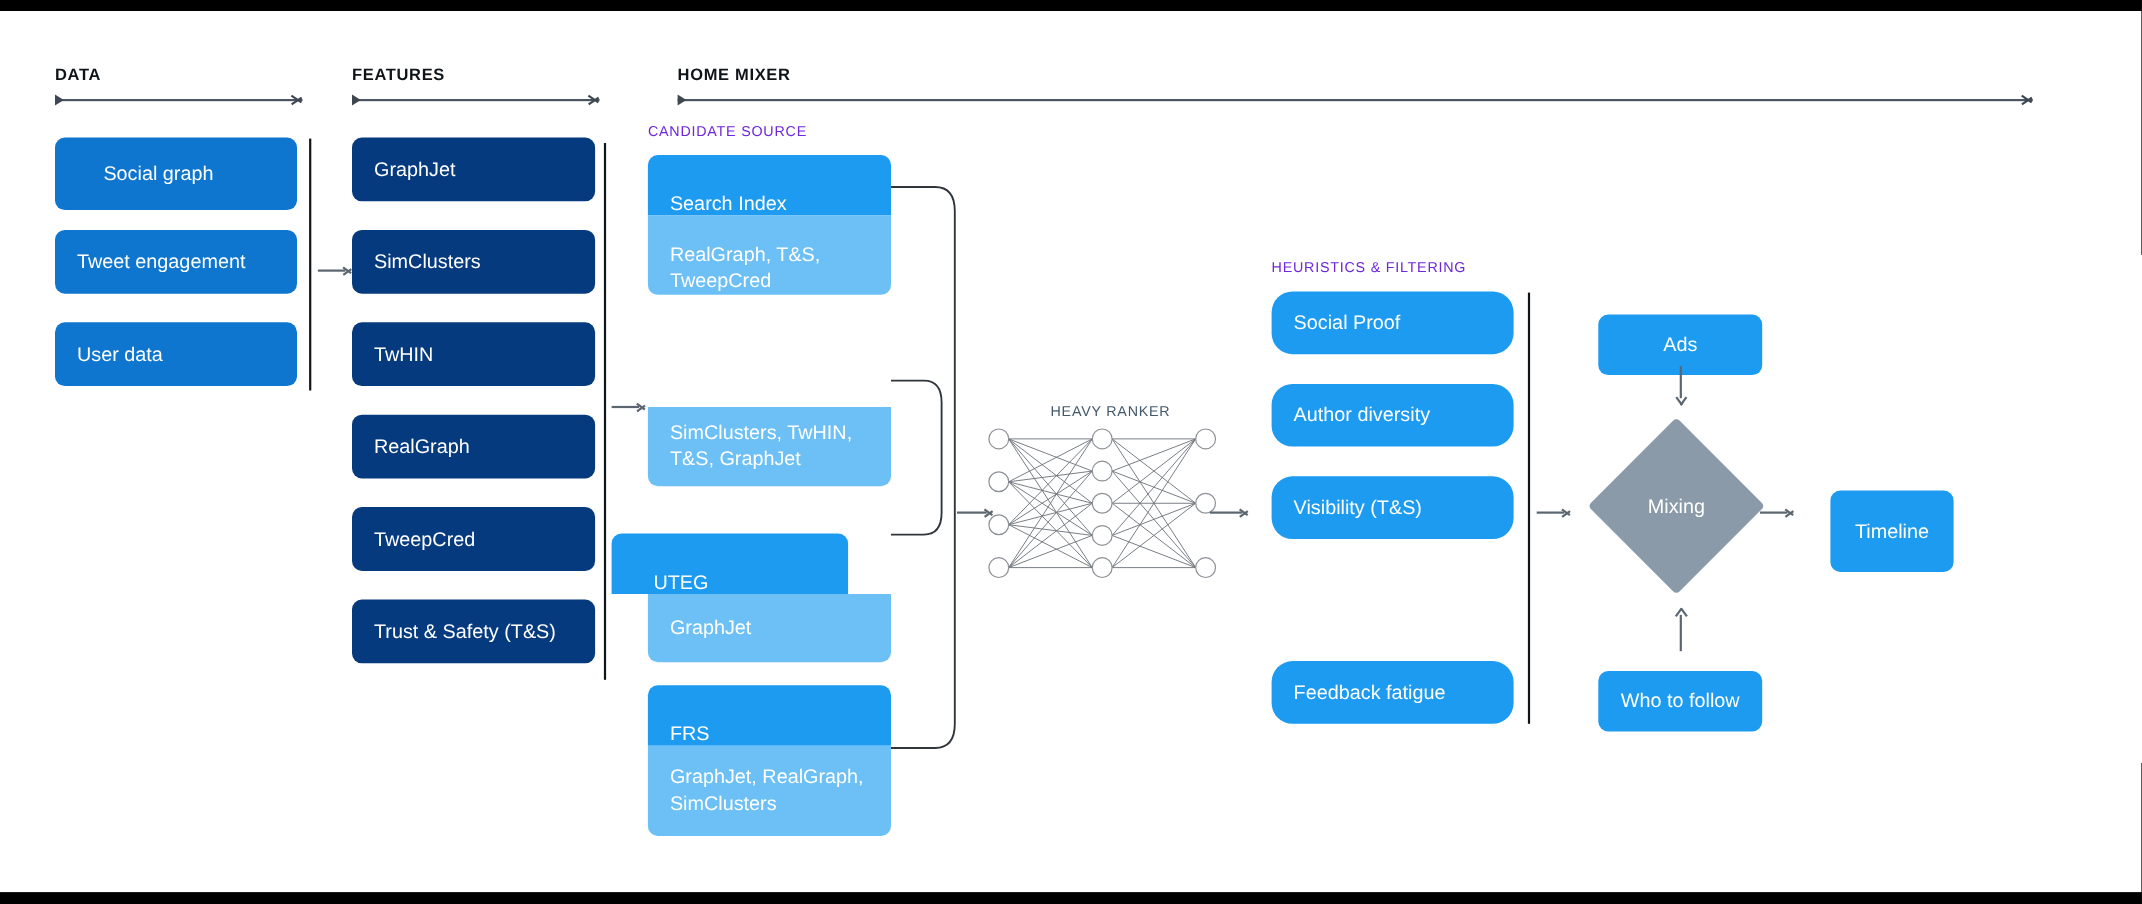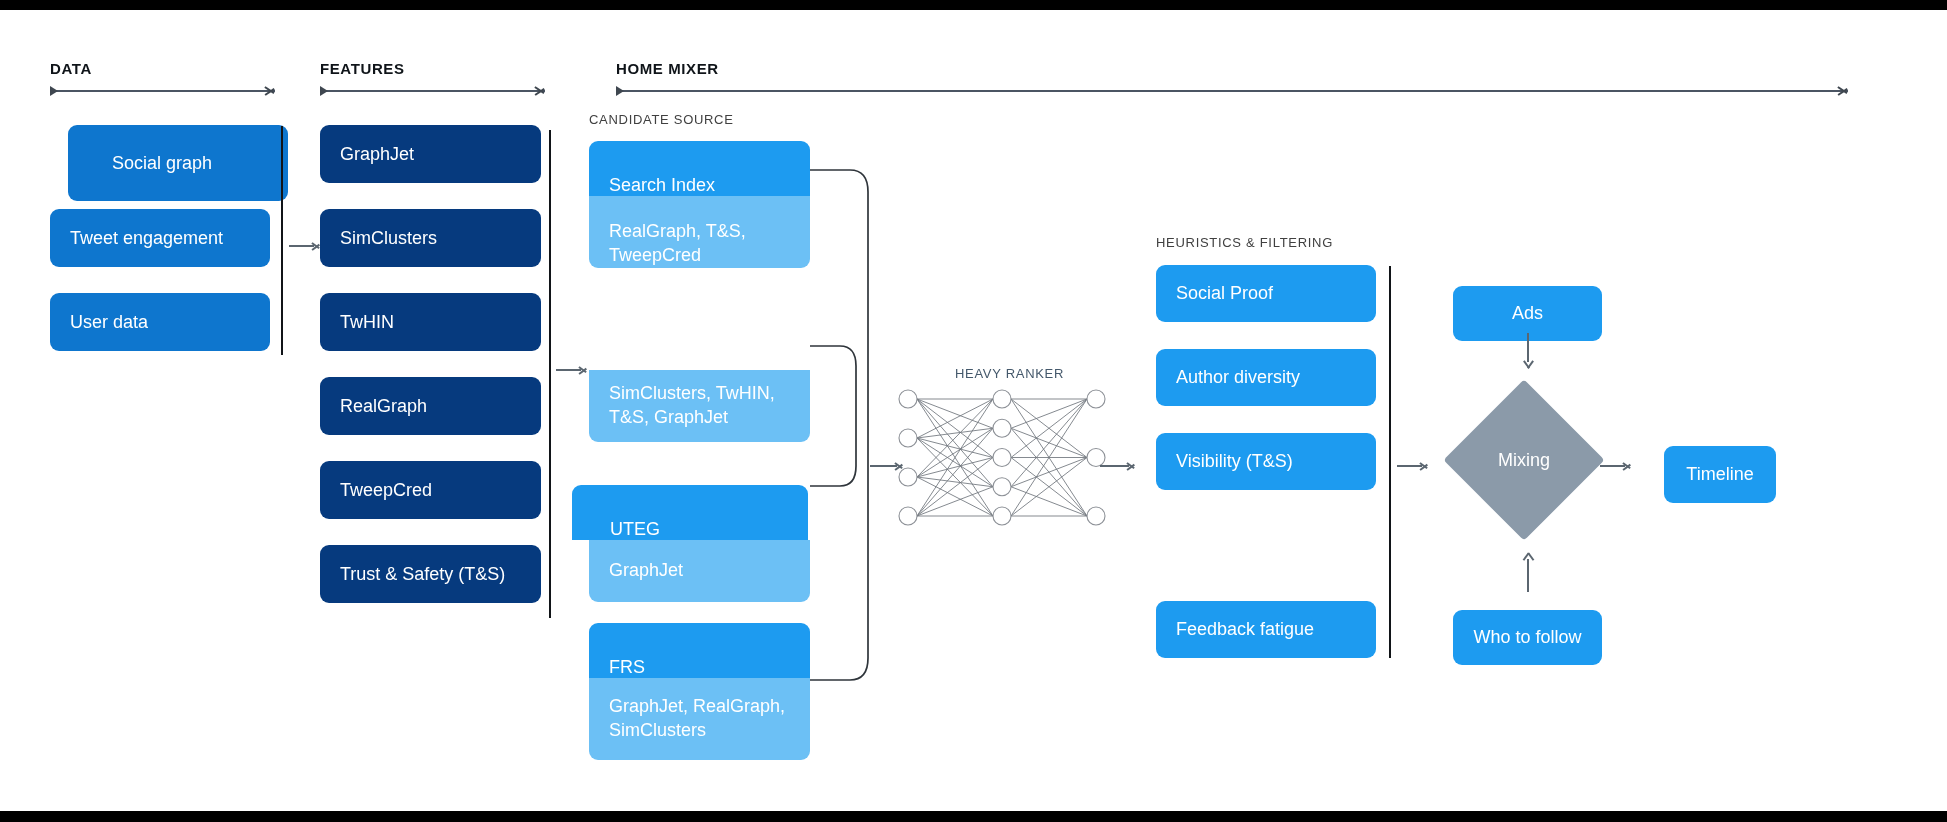--- a/index.html
+++ b/index.html
@@ -43,36 +43,36 @@
   .col-head .rule .head:after{
     content:"";position:absolute;left:0;width:11px;height:1.6px;
     background:#3f4750;
   }
   .col-head .rule .head:before{top:1px;transform:rotate(34deg);transform-origin:left center;}
   .col-head .rule .head:after{bottom:1px;transform:rotate(-34deg);transform-origin:left center;}
 
   
   .sub-cap{
     position:absolute;font-size:13px;letter-spacing:.7px;
-    color:#404040;white-space:nowrap;font-weight:normal;
+    color:#6d28d9;white-space:nowrap;font-weight:normal;
   }
 
   
   .box{
     position:absolute;border-radius:9px;
     display:flex;align-items:center;
     color:#ffffff;font-size:18px;
     box-sizing:border-box;padding:0 20px;
   }
   .box.center{justify-content:center;padding:0 12px;}
   .box.data{background:#0e76ce;}
   .box.feature{background:#063a7e;}
   .box.cs-head{background:#1d9bf0;border-radius:9px 9px 0 0;align-items:flex-end;}
   .box.cs-body{background:#6cc0f5;border-radius:0 0 9px 9px;align-items:center;line-height:1.33;}
-  .box.filt{background:#1d9bf0;}
+  .box.filt{background:#1d9bf0;border-radius:19px;}
   .box.out{background:#1d9bf0;margin-top:13px;}
 
   
   .vsep{position:absolute;width:1.6px;background:#111418;}
 
   
   .arrow-r{position:absolute;height:12px;}
   .arrow-r .shaft{
     position:absolute;left:0;top:5px;height:1.7px;background:#5b6670;width:calc(100% - 7px);
   }
@@ -149,21 +149,21 @@
         <span class="line"></span>
           <span class="tail"></span>
           <span class="head"></span>
       </div>
     </div>
 
     <div class="sub-cap" style="left:589px;top:102px;">CANDIDATE SOURCE</div>
     <div class="sub-cap" style="left:1156px;top:225px;">HEURISTICS &amp; FILTERING</div>
     <div class="hr-title" style="left:955px;top:356px;">HEAVY RANKER</div>
 
-    <div class="box data" style="left:68px;top:115px;width:220px;height:76px;padding-left:44px;">
+    <div class="box data" style="left:50px;top:115px;width:220px;height:66px;padding-left:44px;">
       <span>Social graph</span>
     </div>
     <div class="box data" style="left:50px;top:283px;width:220px;height:58px;">
       <span>User data</span>
     </div>
     <div class="box data" style="left:50px;top:199px;width:220px;height:58px;">
       <span>Tweet engagement</span>
     </div>
 
     <div class="vsep" style="left:281px;top:116px;height:229px;"></div>
@@ -201,21 +201,21 @@
       <span>Search Index</span>
     </div>
     <div class="box cs-body" style="left:589px;top:186px;width:221px;height:72px;align-items:flex-end;">
       <span class="ml">RealGraph, T&amp;S,<br>TweepCred</span>
     </div>
 
     <div class="box cs-body" style="left:589px;top:360px;width:221px;height:72px;">
       <span class="ml">SimClusters, TwHIN,<br>T&amp;S, GraphJet</span>
     </div>
 
-    <div class="box cs-head" style="left:572px;top:475px;width:236px;height:55px;padding-left:38px;">
+    <div class="box cs-head" style="left:556px;top:475px;width:215px;height:55px;padding-left:38px;">
       <span>UTEG</span>
     </div>
     <div class="box cs-body" style="left:589px;top:530px;width:221px;height:62px;">
       <span class="ml">GraphJet</span>
     </div>
 
     <div class="box cs-head" style="left:589px;top:613px;width:221px;height:55px;">
       <span>FRS</span>
     </div>
     <div class="box cs-body" style="left:589px;top:668px;width:221px;height:82px;">
@@ -322,18 +322,18 @@
         <span class="tip"></span>
       </div>
     <div class="box out center" style="left:1453px;top:587px;width:149px;height:55px;">
       <span>Who to follow</span>
     </div>
 
     <div class="arrow-r" style="left:1600px;top:450px;width:32px;">
         <span class="shaft"></span>
         <span class="tip"></span>
       </div>
-    <div class="box out center" style="left:1664px;top:423px;width:112px;height:57px;">
+    <div class="box out center" style="left:1664px;top:423px;width:112px;height:74px;">
       <span>Timeline</span>
     </div>
 
   </div>
 </div>
 
 </body></html>

